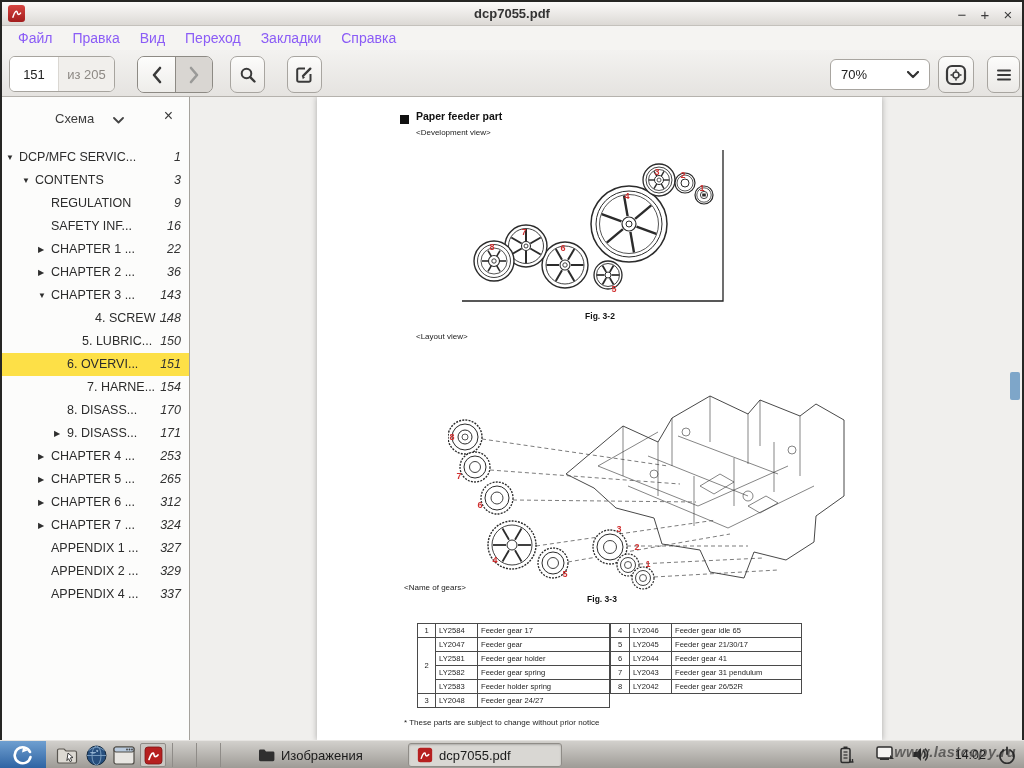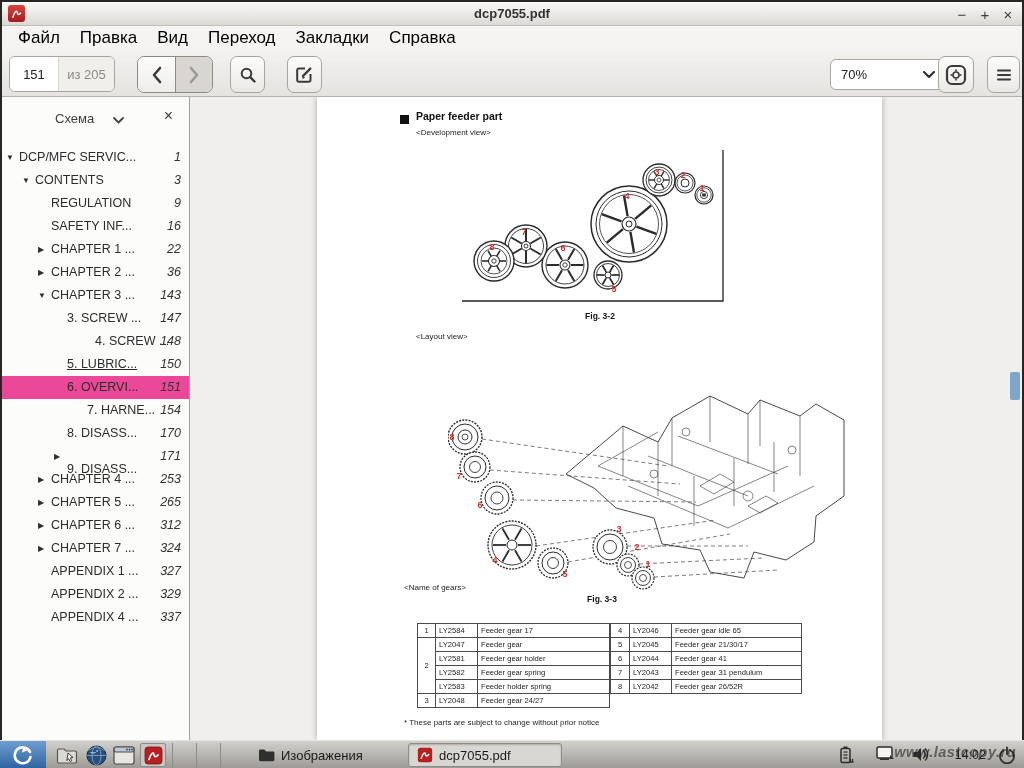--- a/index.html
+++ b/index.html
@@ -22,51 +22,51 @@
     position:absolute; left:0; right:0; top:4px; text-align:center;
     font-size:13px; font-weight:bold; color:#333;
   }
   .pdf-badge { border-radius:3px; background:linear-gradient(#d64541,#a31d1d);
     display:flex; align-items:center; justify-content:center; }
   .tb-pdf { position:absolute; left:6px; top:3px; width:17px; height:17px; }
   .win-controls { position:absolute; right:7px; top:0; height:24px; display:flex; gap:9px; align-items:center; }
   .win-btn { font-size:15px; color:#3c3c3c; line-height:1; width:14px; text-align:center; cursor:default; }
   
   .menubar { height:24px; background:#f5f4f2; display:flex; align-items:center; padding-left:6px; }
-  .menu-item { font-size:17px; color:#000000; padding:3px 10px; }
+  .menu-item { font-size:14px; color:#8b5cf6; padding:3px 10px; }
   
   .toolbar { position:relative; height:47px;
     background:linear-gradient(#f3f2f0,#e5e3e0); border-bottom:1px solid #b5b2ad; }
   .page-widget { position:absolute; left:7px; top:6px; width:106px; height:36px;
     border:1px solid #a7a49e; border-radius:6px; background:#fff; display:flex; overflow:hidden; }
   .page-input { width:48px; border:none; outline:none; text-align:center; font-size:13px; color:#222;
     font-family:"Liberation Sans",sans-serif; }
   .page-total { flex:1; background:#f1efec; color:#8d8984; font-size:13px;
     display:flex; align-items:center; justify-content:center; border-left:1px solid #dad7d2; }
   .nav-group { position:absolute; left:135px; top:6px; width:76px; height:37px;
     border:1px solid #8d8a84; border-radius:7px; display:flex; overflow:hidden; }
   .nav-prev { width:38px; background:linear-gradient(#fdfdfc,#eeedea);
     display:flex; align-items:center; justify-content:center; border-right:1px solid #8d8a84; }
   .nav-next { flex:1; background:#d9d6d2; display:flex; align-items:center; justify-content:center; }
   .tool-btn { position:absolute; top:6px; height:37px; border:1px solid #a8a5a0; border-radius:7px;
     background:linear-gradient(#fcfcfb,#ebe9e6); display:flex; align-items:center; justify-content:center; }
-  .zoom-combo { position:absolute; left:828px; top:9px; width:116px; height:31px;
+  .zoom-combo { position:absolute; left:828px; top:9px; width:100px; height:31px;
     border:1px solid #a8a5a0; border-radius:6px; background:#fff;
     display:flex; align-items:center; padding:0 10px; font-size:13px; color:#222; }
   .zoom-combo .chev { margin-left:auto; }
   
   .content { position:absolute; left:0; right:0; top:95px; bottom:0; display:flex; }
   .sidebar { width:188px; background:#fcfcfb; border-right:1px solid #a5a29c; position:relative; }
   .sb-header { position:absolute; top:0; left:0; right:0; height:46px; }
   .sb-title { position:absolute; left:53px; top:14px; font-size:13px; color:#3d3d3d; }
   .sb-chev { position:absolute; left:111px; top:20px; }
   .sb-close { position:absolute; right:16px; top:11px; font-size:16px; color:#3a3a3a; line-height:1; }
   .tree { position:absolute; top:49px; left:0; right:0; }
   .tree-row { position:relative; height:23px; }
-  .tree-row.selected { background:#ec4899; }
+  .tree-row.selected { background:#fde047; }
   .tree-arrow { position:absolute; top:7px; font-size:8px; color:#2e2e2e; }
   .tree-label { position:absolute; top:4px; font-size:12.5px; color:#2c2c2c; white-space:nowrap; }
   .tree-page { position:absolute; right:8px; top:4px; font-size:12.5px; font-style:italic; color:#333; }
   .doc-area { flex:1; position:relative; background:#f0efed; overflow:hidden; }
   .pdf-page { position:absolute; left:127px; top:0; width:565px; height:643px; background:#fff;
     box-shadow:0 0 6px rgba(0,0,0,.30); }
   .scroll-thumb { position:absolute; right:2px; top:275px; width:10px; height:28px;
     background:#7ea6c9; border-radius:2px; }
   
   .sec-bullet { position:absolute; left:83px; top:18px; width:9px; height:9px; background:#111; }
@@ -225,51 +225,46 @@
             <span class="tree-label" style="left: 49px;">CHAPTER 2 ...</span>
             <span class="tree-page">36</span>
           </div>
           <div class="tree-row">
             <span class="tree-arrow" style="left: 36px;">▼</span>
             <span class="tree-label" style="left: 49px;">CHAPTER 3 ...</span>
             <span class="tree-page">143</span>
           </div>
           <div class="tree-row">
             <span class="tree-arrow" style="left: 52px;"></span>
-            <span class="tree-label" style="left: 65px;">3. SCREW ...</span>
-            <span class="tree-page">147</span>
-          </div>
-          <div class="tree-row">
-            <span class="tree-arrow" style="left: 52px;"></span>
             <span class="tree-label" style="left: 65px; margin-left: 28px;">4. SCREW ...</span>
             <span class="tree-page">148</span>
           </div>
           <div class="tree-row">
             <span class="tree-arrow" style="left: 52px;"></span>
-            <span class="tree-label" style="left: 65px; text-decoration: underline;">5. LUBRIC...</span>
+            <span class="tree-label" style="left: 80px;">5. LUBRIC...</span>
             <span class="tree-page">150</span>
           </div>
           <div class="tree-row selected">
             <span class="tree-arrow" style="left: 52px;"></span>
             <span class="tree-label" style="left: 65px;">6. OVERVI...</span>
             <span class="tree-page">151</span>
           </div>
           <div class="tree-row">
             <span class="tree-arrow" style="left: 52px;"></span>
             <span class="tree-label" style="left: 65px; margin-left: 20px;">7. HARNE...</span>
             <span class="tree-page">154</span>
           </div>
           <div class="tree-row">
             <span class="tree-arrow" style="left: 52px;"></span>
             <span class="tree-label" style="left: 65px;">8. DISASS...</span>
             <span class="tree-page">170</span>
           </div>
           <div class="tree-row">
             <span class="tree-arrow" style="left: 52px;">▶</span>
-            <span class="tree-label" style="left: 65px; margin-top: 13px;">9. DISASS...</span>
+            <span class="tree-label" style="left: 65px;">9. DISASS...</span>
             <span class="tree-page">171</span>
           </div>
           <div class="tree-row">
             <span class="tree-arrow" style="left: 36px;">▶</span>
             <span class="tree-label" style="left: 49px;">CHAPTER 4 ...</span>
             <span class="tree-page">253</span>
           </div>
           <div class="tree-row">
             <span class="tree-arrow" style="left: 36px;">▶</span>
             <span class="tree-label" style="left: 49px;">CHAPTER 5 ...</span>

